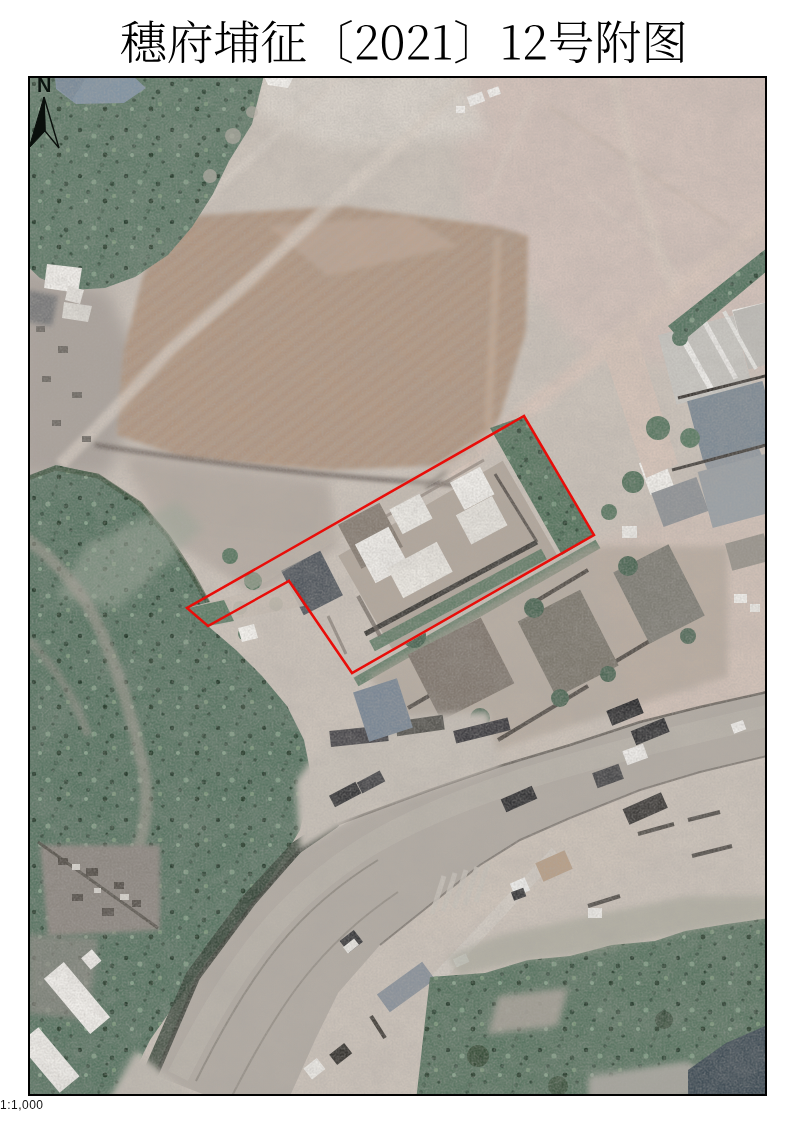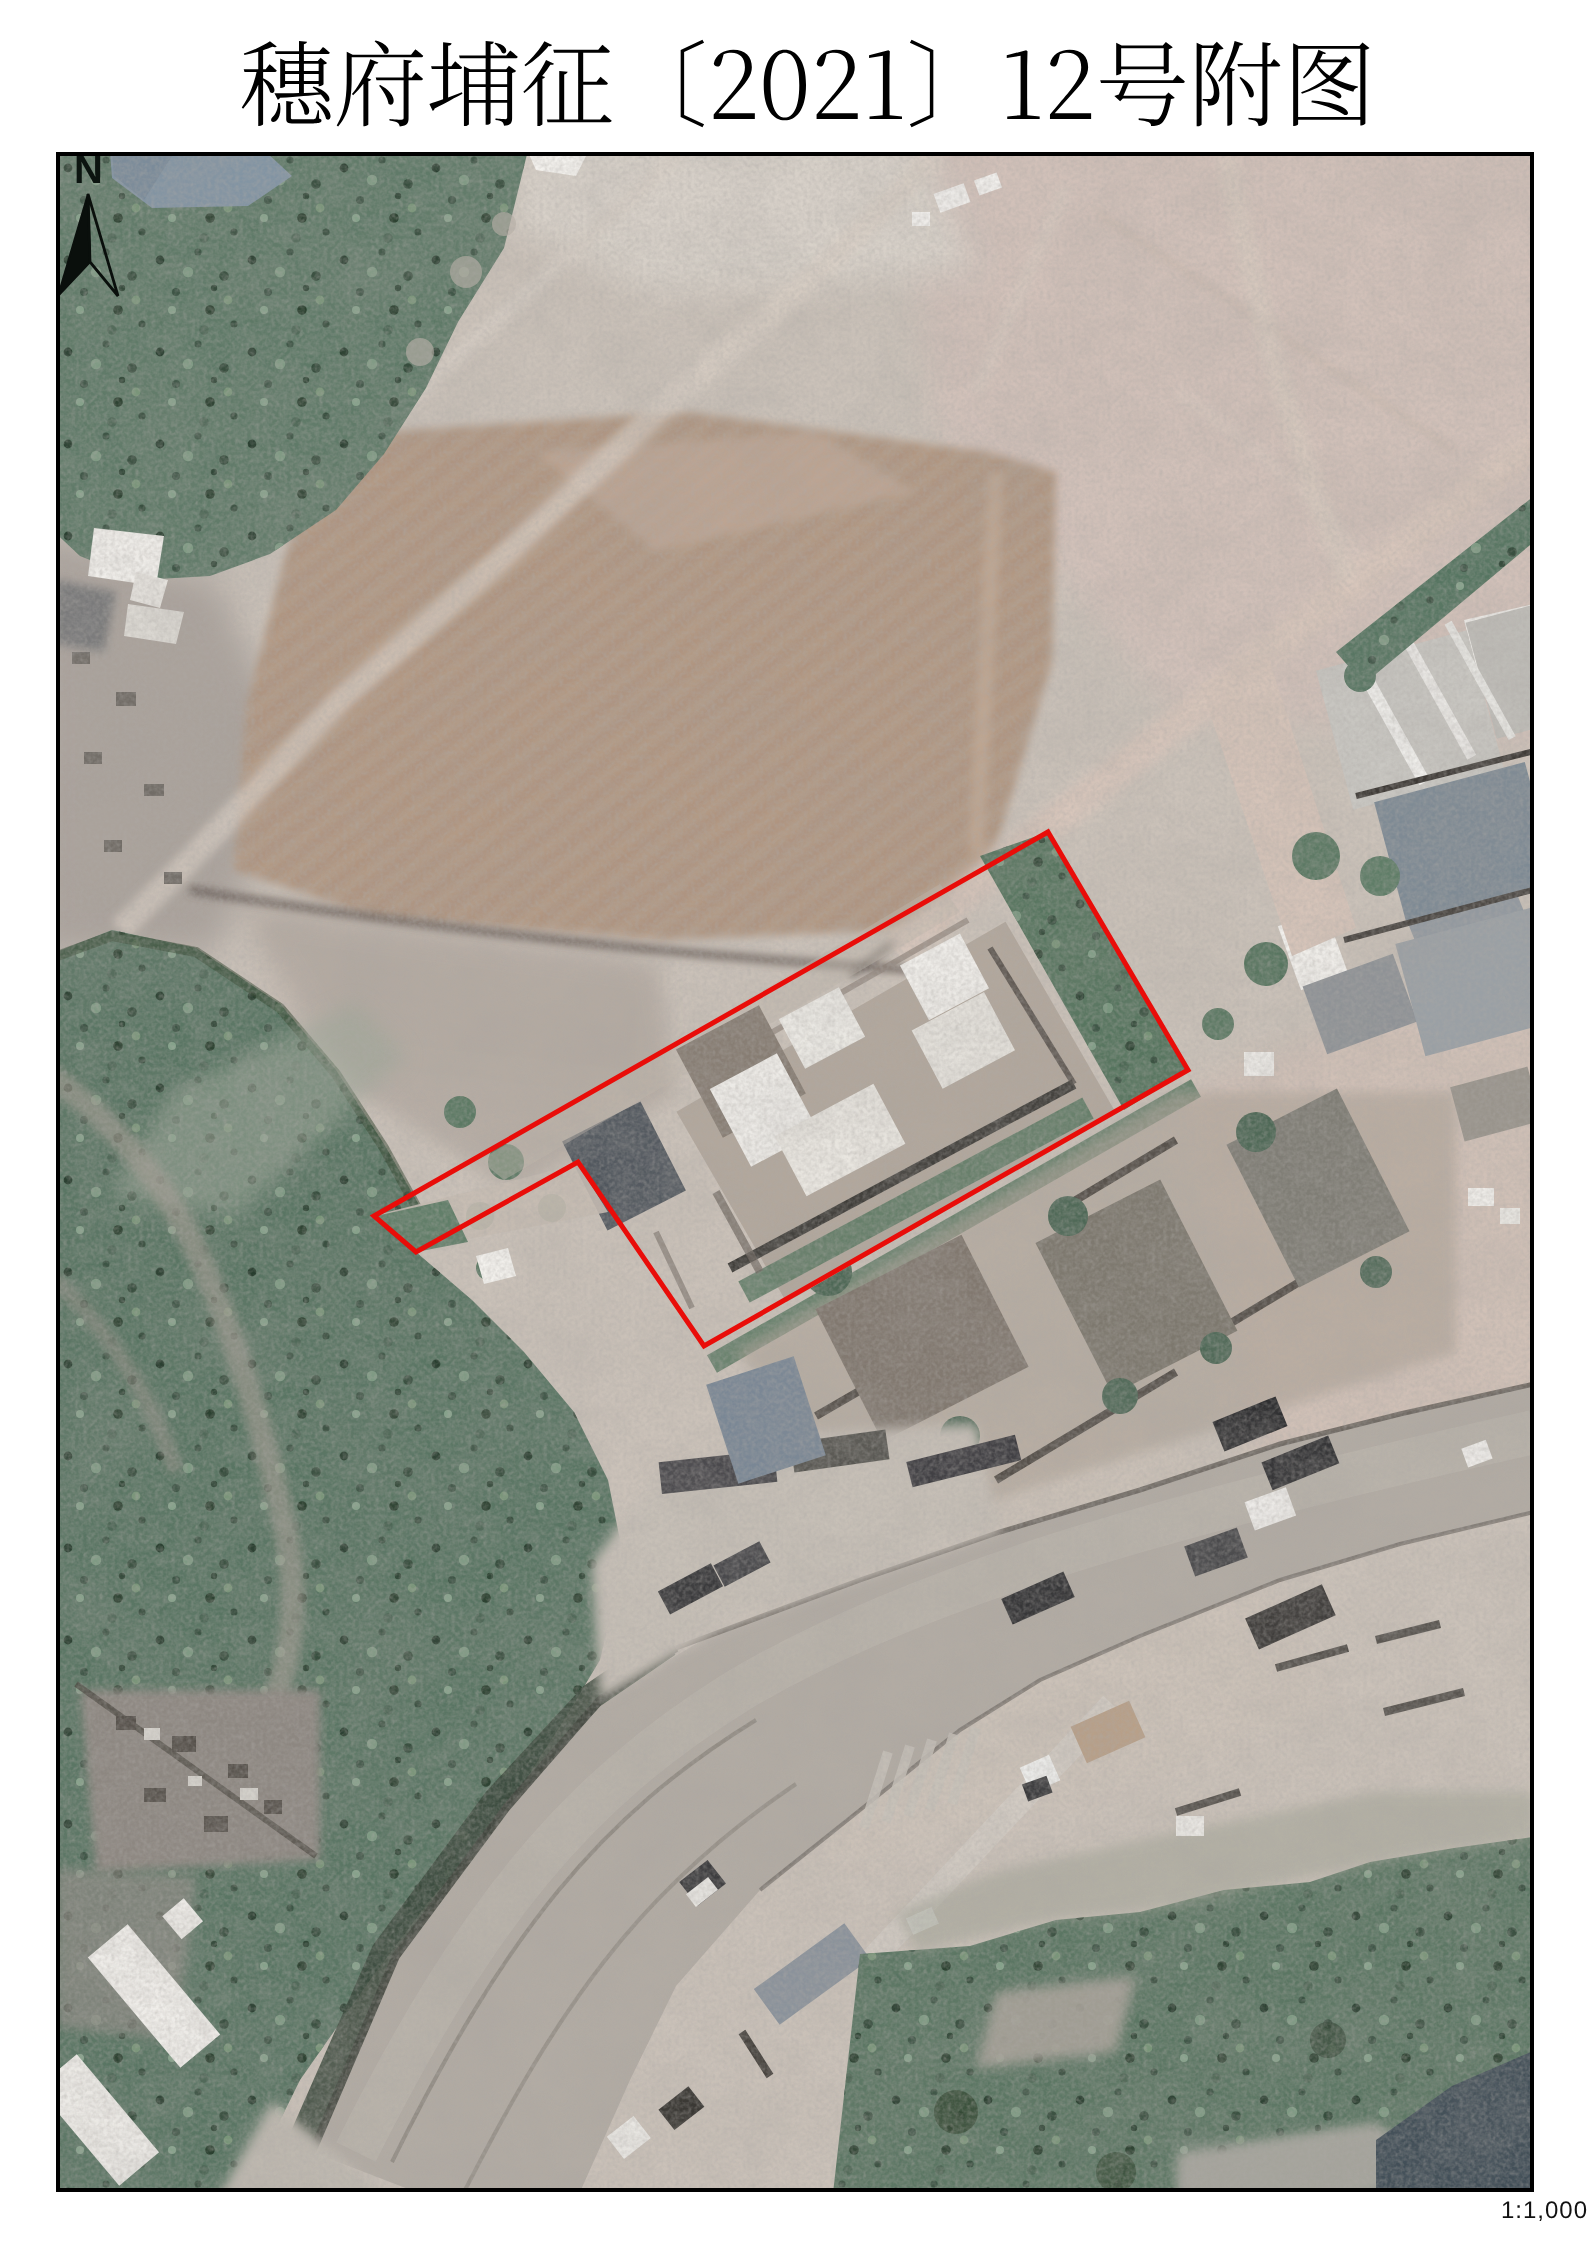--- a/index.html
+++ b/index.html
@@ -1,18 +1,18 @@
 <!DOCTYPE html>
 <html><head>
 <meta charset="utf-8">
 <style>
 html,body{margin:0;padding:0;background:#fff;width:794px;height:1123px;overflow:hidden}
 body{font-family:"Liberation Sans",sans-serif;position:relative}
 #map{position:absolute;left:28px;top:76px;width:739px;height:1020px}
-#scale{position:absolute;left:0;top:1098px;width:794px;text-align:right;font-size:12px;color:#111;letter-spacing:0.5px}
+#scale{position:absolute;left:0;top:1098px;width:794px;text-align:left;font-size:12px;color:#111;letter-spacing:0.5px}
 </style>
 </head>
 <body>
 
 <svg width="794" height="76" style="position:absolute;left:0;top:0">
 <g transform="translate(120,59.5) scale(0.04677,-0.04677)" fill="#000">
 <path transform="translate(0,0)" d="M633 219 620 212C652 173 688 107 689 54C740 10 793 128 633 219ZM426 171 407 172C409 113 381 48 351 23C335 9 327 -9 337 -24C350 -40 380 -30 396 -11C421 16 444 82 426 171ZM572 182 494 193V5C494 -36 506 -48 578 -48H690C845 -48 871 -41 871 -15C871 -5 865 0 846 6L844 94H832C823 55 815 19 808 7C803 0 800 -1 790 -2C777 -3 738 -4 690 -4H586C548 -4 544 -1 544 13V159C561 162 571 171 572 182ZM820 189 808 180C854 137 910 60 920 2C978 -43 1020 90 820 189ZM316 586 274 533H247V735C285 747 320 760 347 772C369 765 385 765 393 774L320 830C261 789 139 731 41 700L47 683C95 692 146 705 195 719V533H40L48 503H177C147 367 95 229 19 123L33 110C102 184 156 270 195 365V-75H202C228 -75 247 -62 247 -56V413C280 377 314 327 322 286C375 246 417 359 247 436V503H367C381 503 390 508 393 519C364 548 316 586 316 586ZM482 349V375H631V278C518 275 424 274 368 275L404 206C413 208 422 214 428 226C619 240 761 252 864 262C887 238 906 213 915 190C974 157 1000 281 787 347L776 337C797 323 821 304 843 284L683 279V375H841V350H848C866 350 892 364 893 371V583C910 586 925 593 931 600L862 654L831 620H683V695H936C948 695 958 700 960 711C933 738 887 771 887 771L849 725H683V800C705 802 713 811 716 825L631 834V725H373L381 695H631V620H487L430 647V332H438C460 332 482 343 482 349ZM631 405H482V482H631ZM683 405V482H841V405ZM631 512H482V590H631ZM683 512V590H841V512Z"></path>
 <path transform="translate(1000,0)" d="M450 840 439 832C476 800 523 745 540 704C601 666 641 787 450 840ZM499 363 486 356C529 307 579 226 588 164C650 113 702 253 499 363ZM875 745 829 688H205L141 719V445C141 268 130 83 34 -69L49 -80C184 70 194 283 194 446V659H934C947 659 957 664 959 675C927 705 875 745 875 745ZM879 498 837 443H802V597C826 599 835 608 838 622L749 633V443H451L459 413H749V13C749 -2 744 -8 725 -8C704 -8 598 1 598 1V-16C643 -21 670 -29 685 -39C699 -49 705 -63 708 -79C793 -71 802 -40 802 8V413H931C945 413 954 418 956 429C928 459 879 498 879 498ZM480 604 392 638C359 526 286 369 197 267L209 254C250 290 286 332 319 376V-77H329C349 -77 371 -64 372 -58V404C389 406 399 412 403 421L360 437C394 491 422 545 441 591C466 588 474 593 480 604Z"></path>
 <path transform="translate(2000,0)" d="M731 814 720 805C754 783 790 742 801 707C855 673 891 783 731 814ZM626 503V371H447V503ZM679 503H856V371H679ZM394 533V-76H402C429 -76 447 -60 447 -56V175H626V-62H636C656 -62 679 -49 679 -39V175H856V18C856 4 851 -2 834 -2C817 -2 731 5 731 5V-12C768 -16 790 -23 804 -32C815 -41 820 -57 823 -73C900 -65 909 -35 909 11V492C929 495 947 503 953 512L875 569L846 532H679V649H944C958 649 966 654 969 665C938 694 889 732 889 732L846 679H679V798C703 802 710 812 713 826L626 835V679H342L350 649H626V532H447L459 533L394 563ZM626 342V204H447V342ZM679 342H856V204H679ZM25 161 61 86C70 90 78 100 81 111C208 175 307 232 378 269L373 285L225 230V535H349C363 535 372 540 374 551C346 578 300 617 300 617L259 565H225V783C250 786 259 796 262 810L171 821V565H43L51 535H171V210C108 187 55 169 25 161Z"></path>
 <path transform="translate(3000,0)" d="M254 832C212 757 124 647 41 577L53 564C151 624 246 714 299 781C321 775 330 780 336 790ZM272 632C225 531 127 385 29 290L41 278C90 314 137 357 179 403V-76H190C210 -76 232 -61 233 -56V430C248 433 258 439 262 448L230 461C266 503 296 545 318 581C342 576 351 580 357 591ZM413 514V-6H280L288 -35H949C962 -35 972 -30 974 -20C944 9 893 48 893 48L851 -6H669V367H907C921 367 930 372 933 383C902 413 853 451 853 451L811 397H669V709H928C942 709 951 714 954 725C923 755 874 793 874 793L830 739H349L357 709H615V-6H466V477C490 481 500 491 503 504Z"></path>

